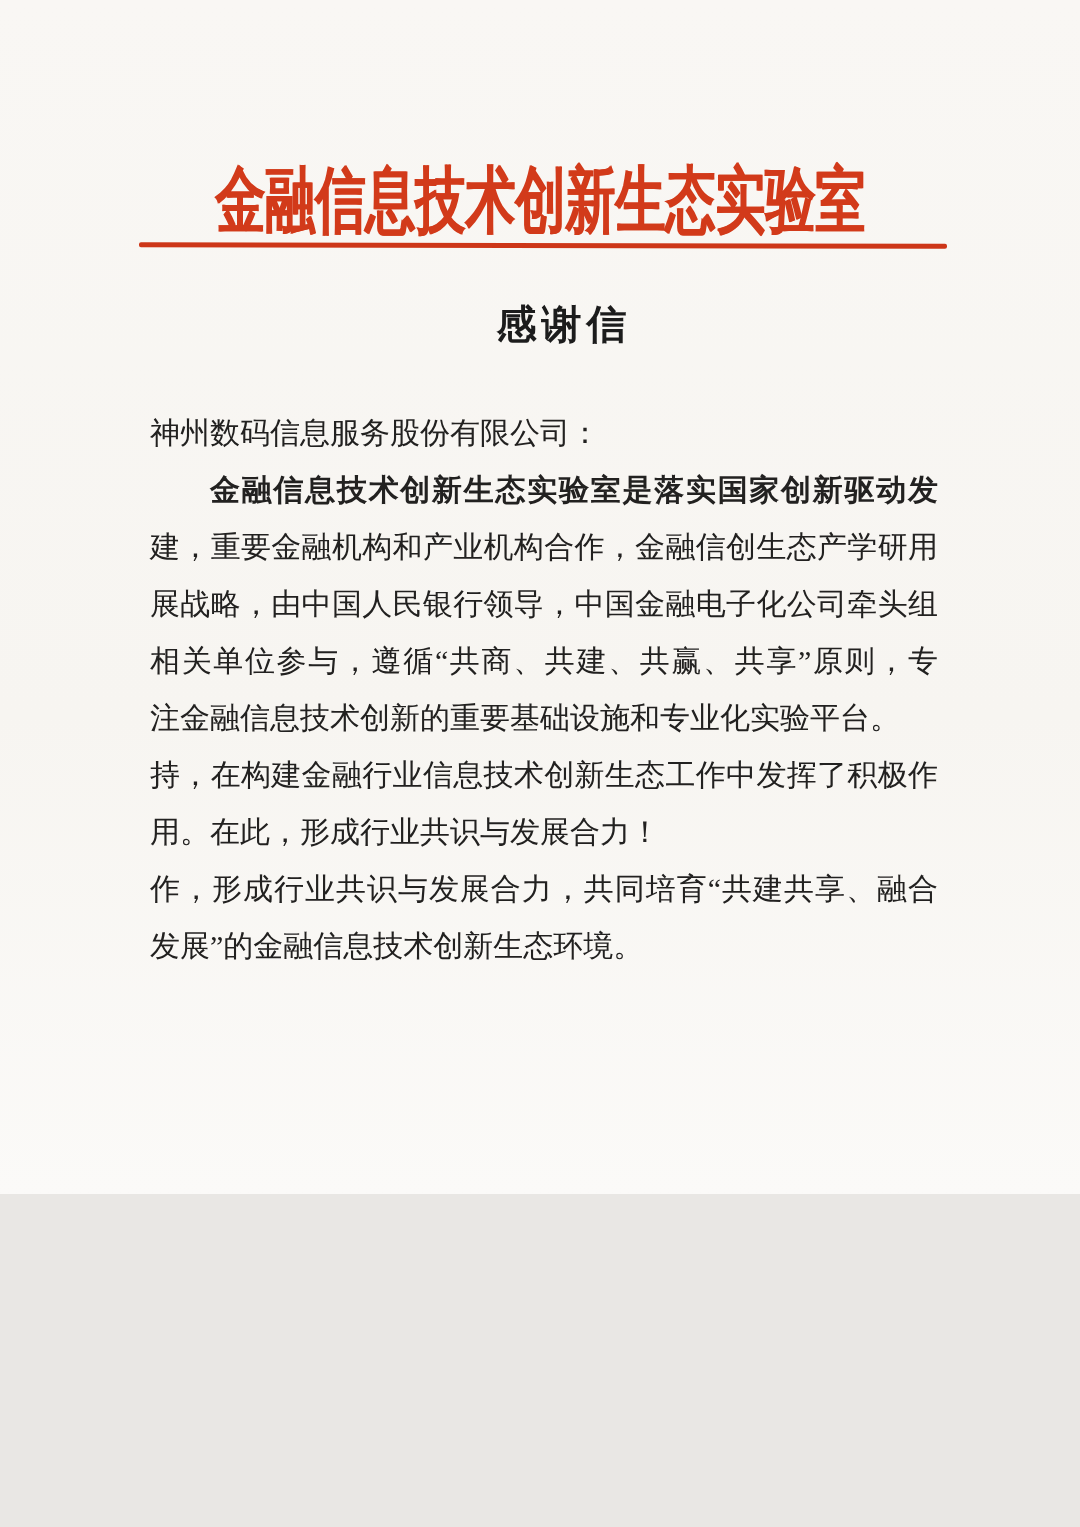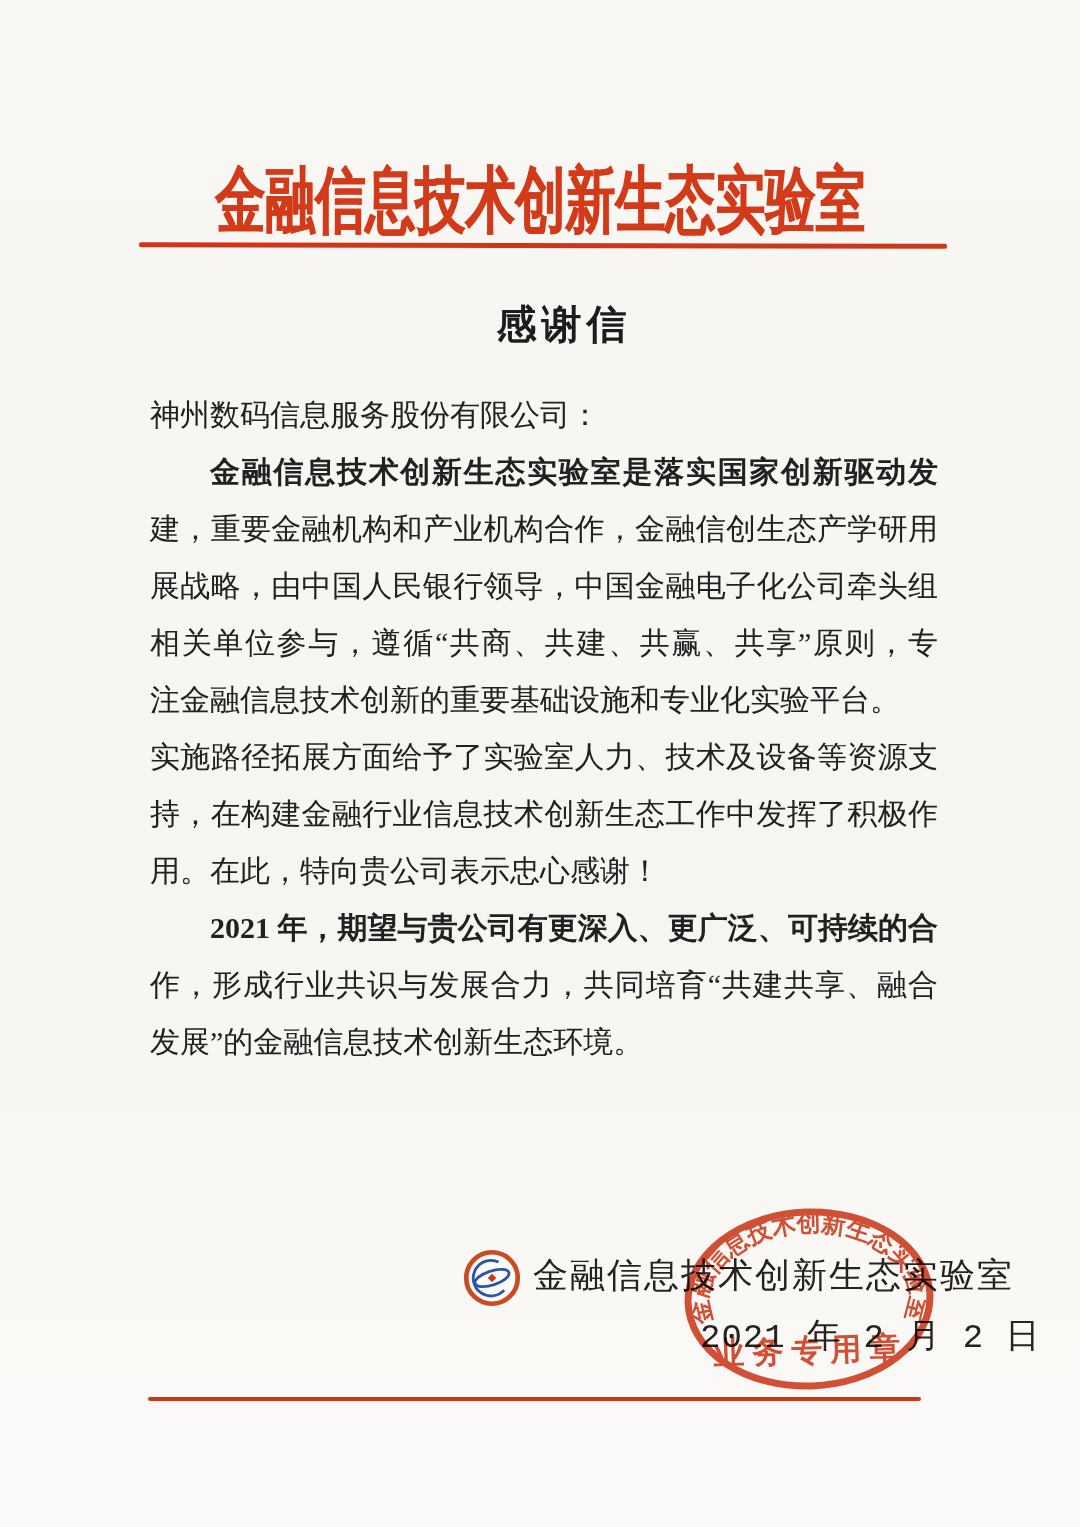--- a/index.html
+++ b/index.html
@@ -3,21 +3,21 @@
 <meta charset="utf-8">
 <style>
   html, body { margin: 0; padding: 0; }
   body {
     width: 1080px; height: 1527px;
     background: #e9e7e4;
     font-family: "Liberation Serif", serif;
   }
   .page {
     position: relative;
-    width: 1080px; height: 1527px;
+    width: 1080px; height: 1194px;
     background: linear-gradient(180deg, #f9f7f4 0%, #f7f5f1 60%, #fbfaf8 100%);
     overflow: hidden;
   }
 
   
   .org-title {
     position: absolute;
     top: 152px; left: 0; width: 100%;
     text-align: center;
     font-size: 50px;
@@ -47,21 +47,21 @@
     font-weight: bold;
     font-size: 40px;
     letter-spacing: 5px;
     color: #1c1c1c;
     margin-left: 24px;
   }
 
   
   .letter-body {
     position: absolute;
-    top: 386px; left: 150px; width: 788px;
+    top: 404px; left: 150px; width: 788px;
     font-size: 30px;
     line-height: 57px;
     color: #222120;
   }
   .salutation {
     text-align: left;
   }
   .bl {
     text-align: justify;
     text-align-last: justify;
@@ -114,24 +114,22 @@
 
   <div class="letter-title">感谢信</div>
 
   <div class="letter-body">
     <div class="salutation">神州数码信息服务股份有限公司：</div>
   <div class="bl para-first">金融信息技术创新生态实验室是落实国家创新驱动发</div>
       <div class="bl">建，重要金融机构和产业机构合作，金融信创生态产学研用</div>
       <div class="bl">展战略，由中国人民银行领导，中国金融电子化公司牵头组</div>
       <div class="bl">相关单位参与，遵循“共商、共建、共赢、共享”原则，专</div>
       <div class="bl para-last">注金融信息技术创新的重要基础设施和专业化实验平台。</div>
-      <div class="bl">实施路径拓展方面给予了实验室人力、技术及设备等资源支</div>
       <div class="bl">持，在构建金融行业信息技术创新生态工作中发挥了积极作</div>
-      <div class="bl para-last">用。在此，特向贵公司表示忠心感谢！</div>
-      <div class="bl para-first">2021 年，期望与贵公司有更深入、更广泛、可持续的合</div>
+      <div class="bl para-last">用。在此，形成行业共识与发展合力！</div>
       <div class="bl">作，形成行业共识与发展合力，共同培育“共建共享、融合</div>
       <div class="bl para-last">发展”的金融信息技术创新生态环境。</div>
     </div>
 
   <svg class="logo" viewBox="0 0 62 62">
     <circle cx="31" cy="31" r="27.5" fill="#fdfcfa" stroke="#cc4a22" stroke-width="5"></circle>
     <g stroke="#2b55a8" stroke-width="3" fill="none">
       <ellipse cx="31" cy="31" rx="19" ry="7.5" transform="rotate(-18 31 31)"></ellipse>
       <path d="M 38 14 A 19 19 0 1 0 44 44"></path>
     </g>

